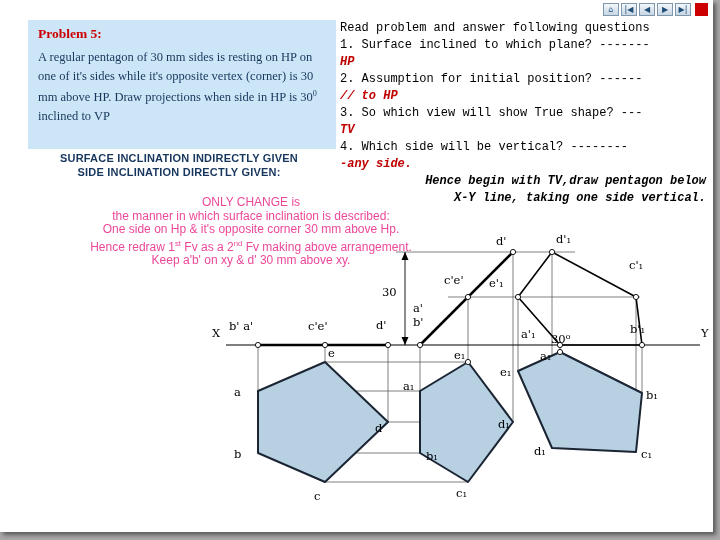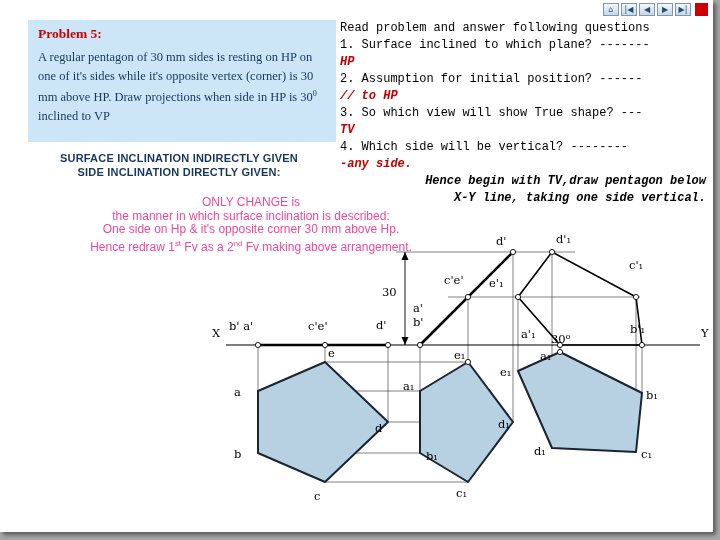--- a/index.html
+++ b/index.html
@@ -8,21 +8,21 @@
   .slide{position:absolute;left:0;top:0;width:713px;height:532px;background:#ffffff;box-shadow:3px 3px 4px rgba(0,0,0,.45);}
 
   
   .nav{position:absolute;top:3px;right:5px;display:flex;gap:2px;align-items:center;z-index:5;}
   .navbtn{width:16px;height:13px;background:linear-gradient(#f5f8fb,#c6d6e4);border:1px solid #7e97ad;
           color:#1f4e79;font-size:8px;line-height:11px;text-align:center;padding:0;cursor:pointer;
           font-family:"DejaVu Sans",sans-serif;}
   .nav-red{width:13px;height:13px;background:#cc0000;margin-left:2px;}
 
   
-  .problem-box{position:absolute;left:28px;top:20px;width:288px;background:#cde6f7;padding:6px 10px 17px;}
+  .problem-box{position:absolute;left:28px;top:20px;width:288px;background:#cde6f7;padding:6px 10px 24px;}
   .problem-title{color:#cc0000;font-family:"Liberation Serif",serif;font-weight:bold;font-size:13.5px;margin:0 0 6px;}
   .problem-body{color:#16365c;font-family:"Liberation Serif",serif;font-size:12.5px;line-height:18.5px;margin:0;}
   .problem-body sup{font-size:.65em;}
 
   
   .qa{position:absolute;left:340px;top:20px;width:366px;font-family:Liberation Mono, monospace;
       font-size:12px;color:#000;line-height:17px;}
   .qa-row{display:flex;justify-content:flex-start;padding-right:14px;flex-direction:column;}
   .ans{color:#c00000;font-weight:bold;font-style:italic;white-space:nowrap;}
   .qa-note{font-weight:bold;font-style:italic;margin-left:10px;text-align:right;}
@@ -83,20 +83,21 @@
     <div class="heading">
       <div>SURFACE INCLINATION INDIRECTLY GIVEN</div>
       <div>SIDE INCLINATION DIRECTLY GIVEN:</div>
     </div>
 
     <div class="change">
       <div>ONLY CHANGE is</div>
       <div>the manner in which surface inclination is described:</div>
       <div>One side on Hp &amp; it's opposite corner 30 mm above Hp.</div>
       <div><span>Hence redraw 1</span><sup>st</sup><span> Fv as a 2</span><sup>nd</sup><span> Fv making above arrangement.</span></div>
+      <div>Keep a'b' on xy &amp; d' 30 mm above xy.</div>
     </div>
 
     <svg class="drawing" width="713" height="532" viewBox="0 0 713 532">
 
       <g stroke="#555" stroke-width="0.75">
         <line x1="258" y1="345" x2="258" y2="453"></line>
         <line x1="325" y1="345" x2="325" y2="482"></line>
         <line x1="388" y1="345" x2="388" y2="422"></line>
         <line x1="420" y1="345" x2="420" y2="453"></line>
         <line x1="468" y1="297" x2="468" y2="482"></line>

